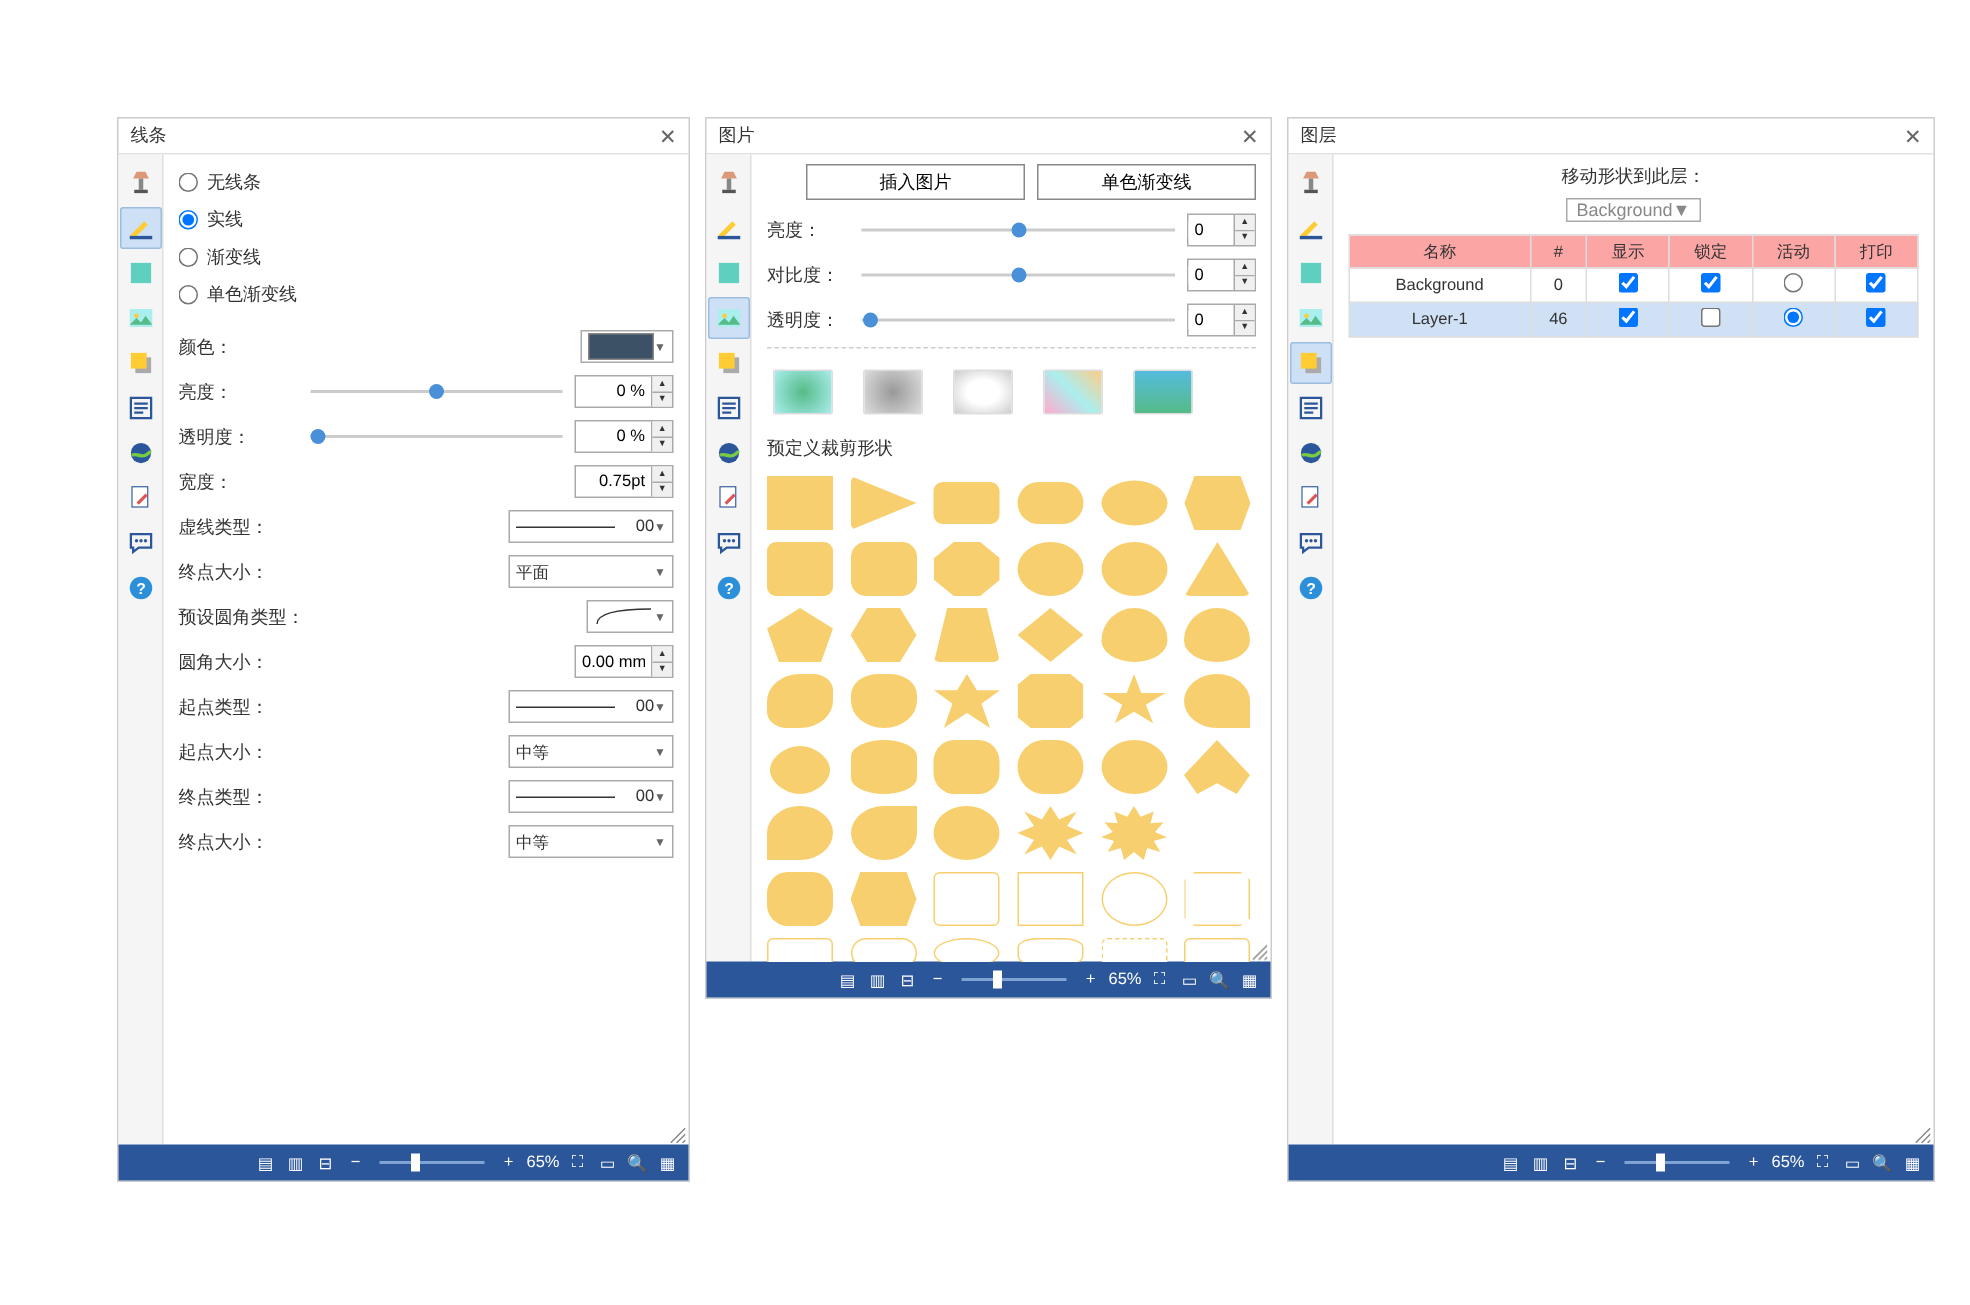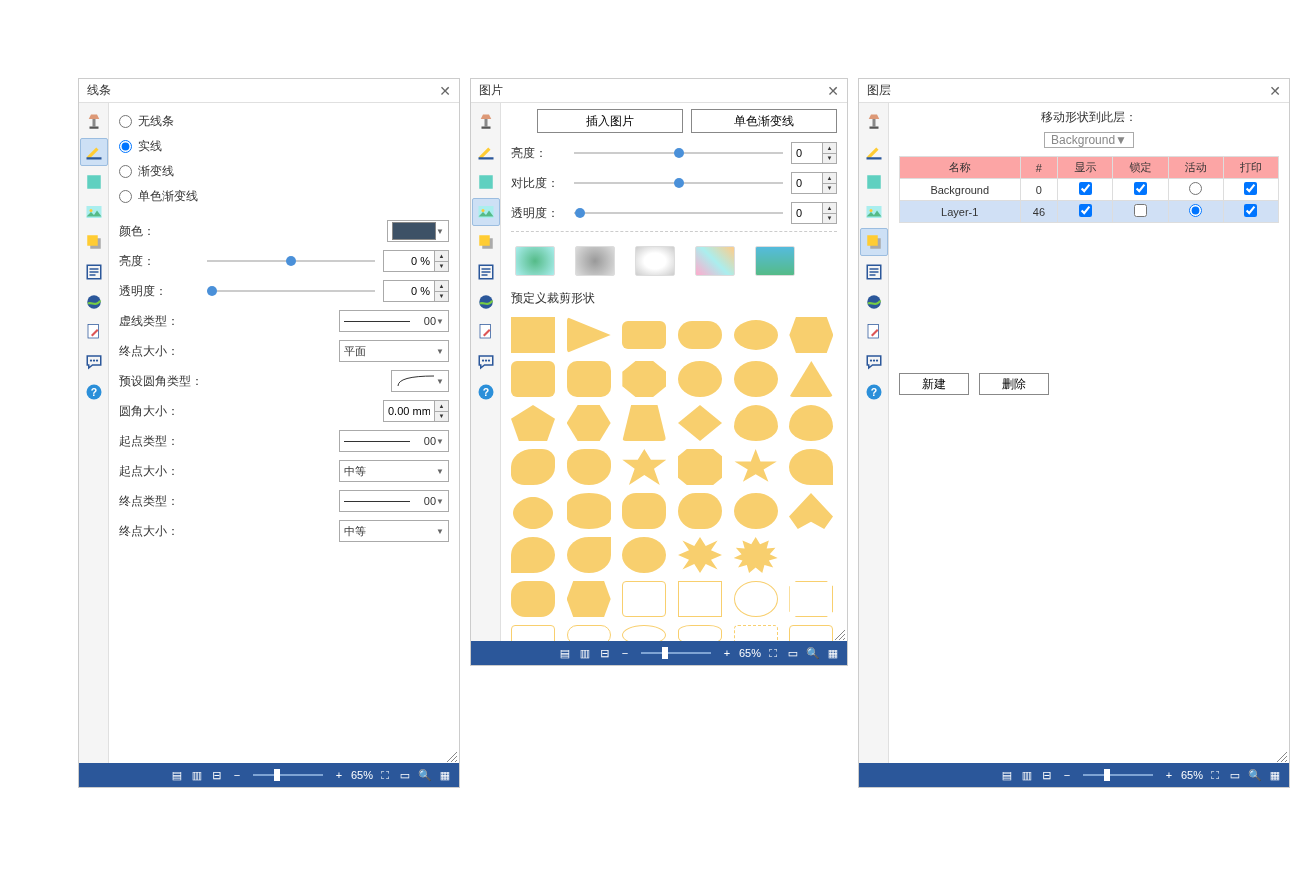--- a/index.html
+++ b/index.html
@@ -186,20 +186,32 @@
             </div>
         <div class="spin-input">
               <input value="0 %" style="">
               <div class="spin-btns">
                 <div class="spin-btn">▲</div>
                 <div class="spin-btn">▼</div>
               </div>
             </div>
       </div>
       <div class="form-row">
+        <span class="form-label">宽度：</span>
+        <div class="form-control">
+              <div class="spin-input">
+                <input value="0.75pt" style="">
+                <div class="spin-btns">
+                  <div class="spin-btn">▲</div>
+                  <div class="spin-btn">▼</div>
+                </div>
+              </div>
+            </div>
+      </div>
+      <div class="form-row">
         <span class="form-label">虚线类型：</span>
         <div class="form-control">
               <div class="select-box">
                 <span class="line-swatch"></span>
                 <span>00</span>
                 <span class="caret">▼</span>
               </div>
             </div>
       </div>
       <div class="form-row">
@@ -598,24 +610,20 @@
           <tr class="selected">
             <td>Layer-1</td>
             <td>46</td>
             <td><input type="checkbox" checked="" style=""></td>
             <td><input type="checkbox" style=""></td>
             <td><input type="radio" name="active" checked="" style=""></td>
             <td><input type="checkbox" checked="" style=""></td>
           </tr>
         </tbody>
       </table>
-      <div class="layer-btns">
-        <button>新建</button>
-        <button>删除</button>
-      </div>
     </div>
   </div>
   <div class="status-bar">
     <div class="sb-spacer"></div>
     <div class="sb-icon">▤</div>
     <div class="sb-icon">▥</div>
     <div class="sb-icon">⊟</div>
     <div class="sb-icon">−</div>
     <div class="sb-slider">
           <div class="sb-slider-thumb"></div>

